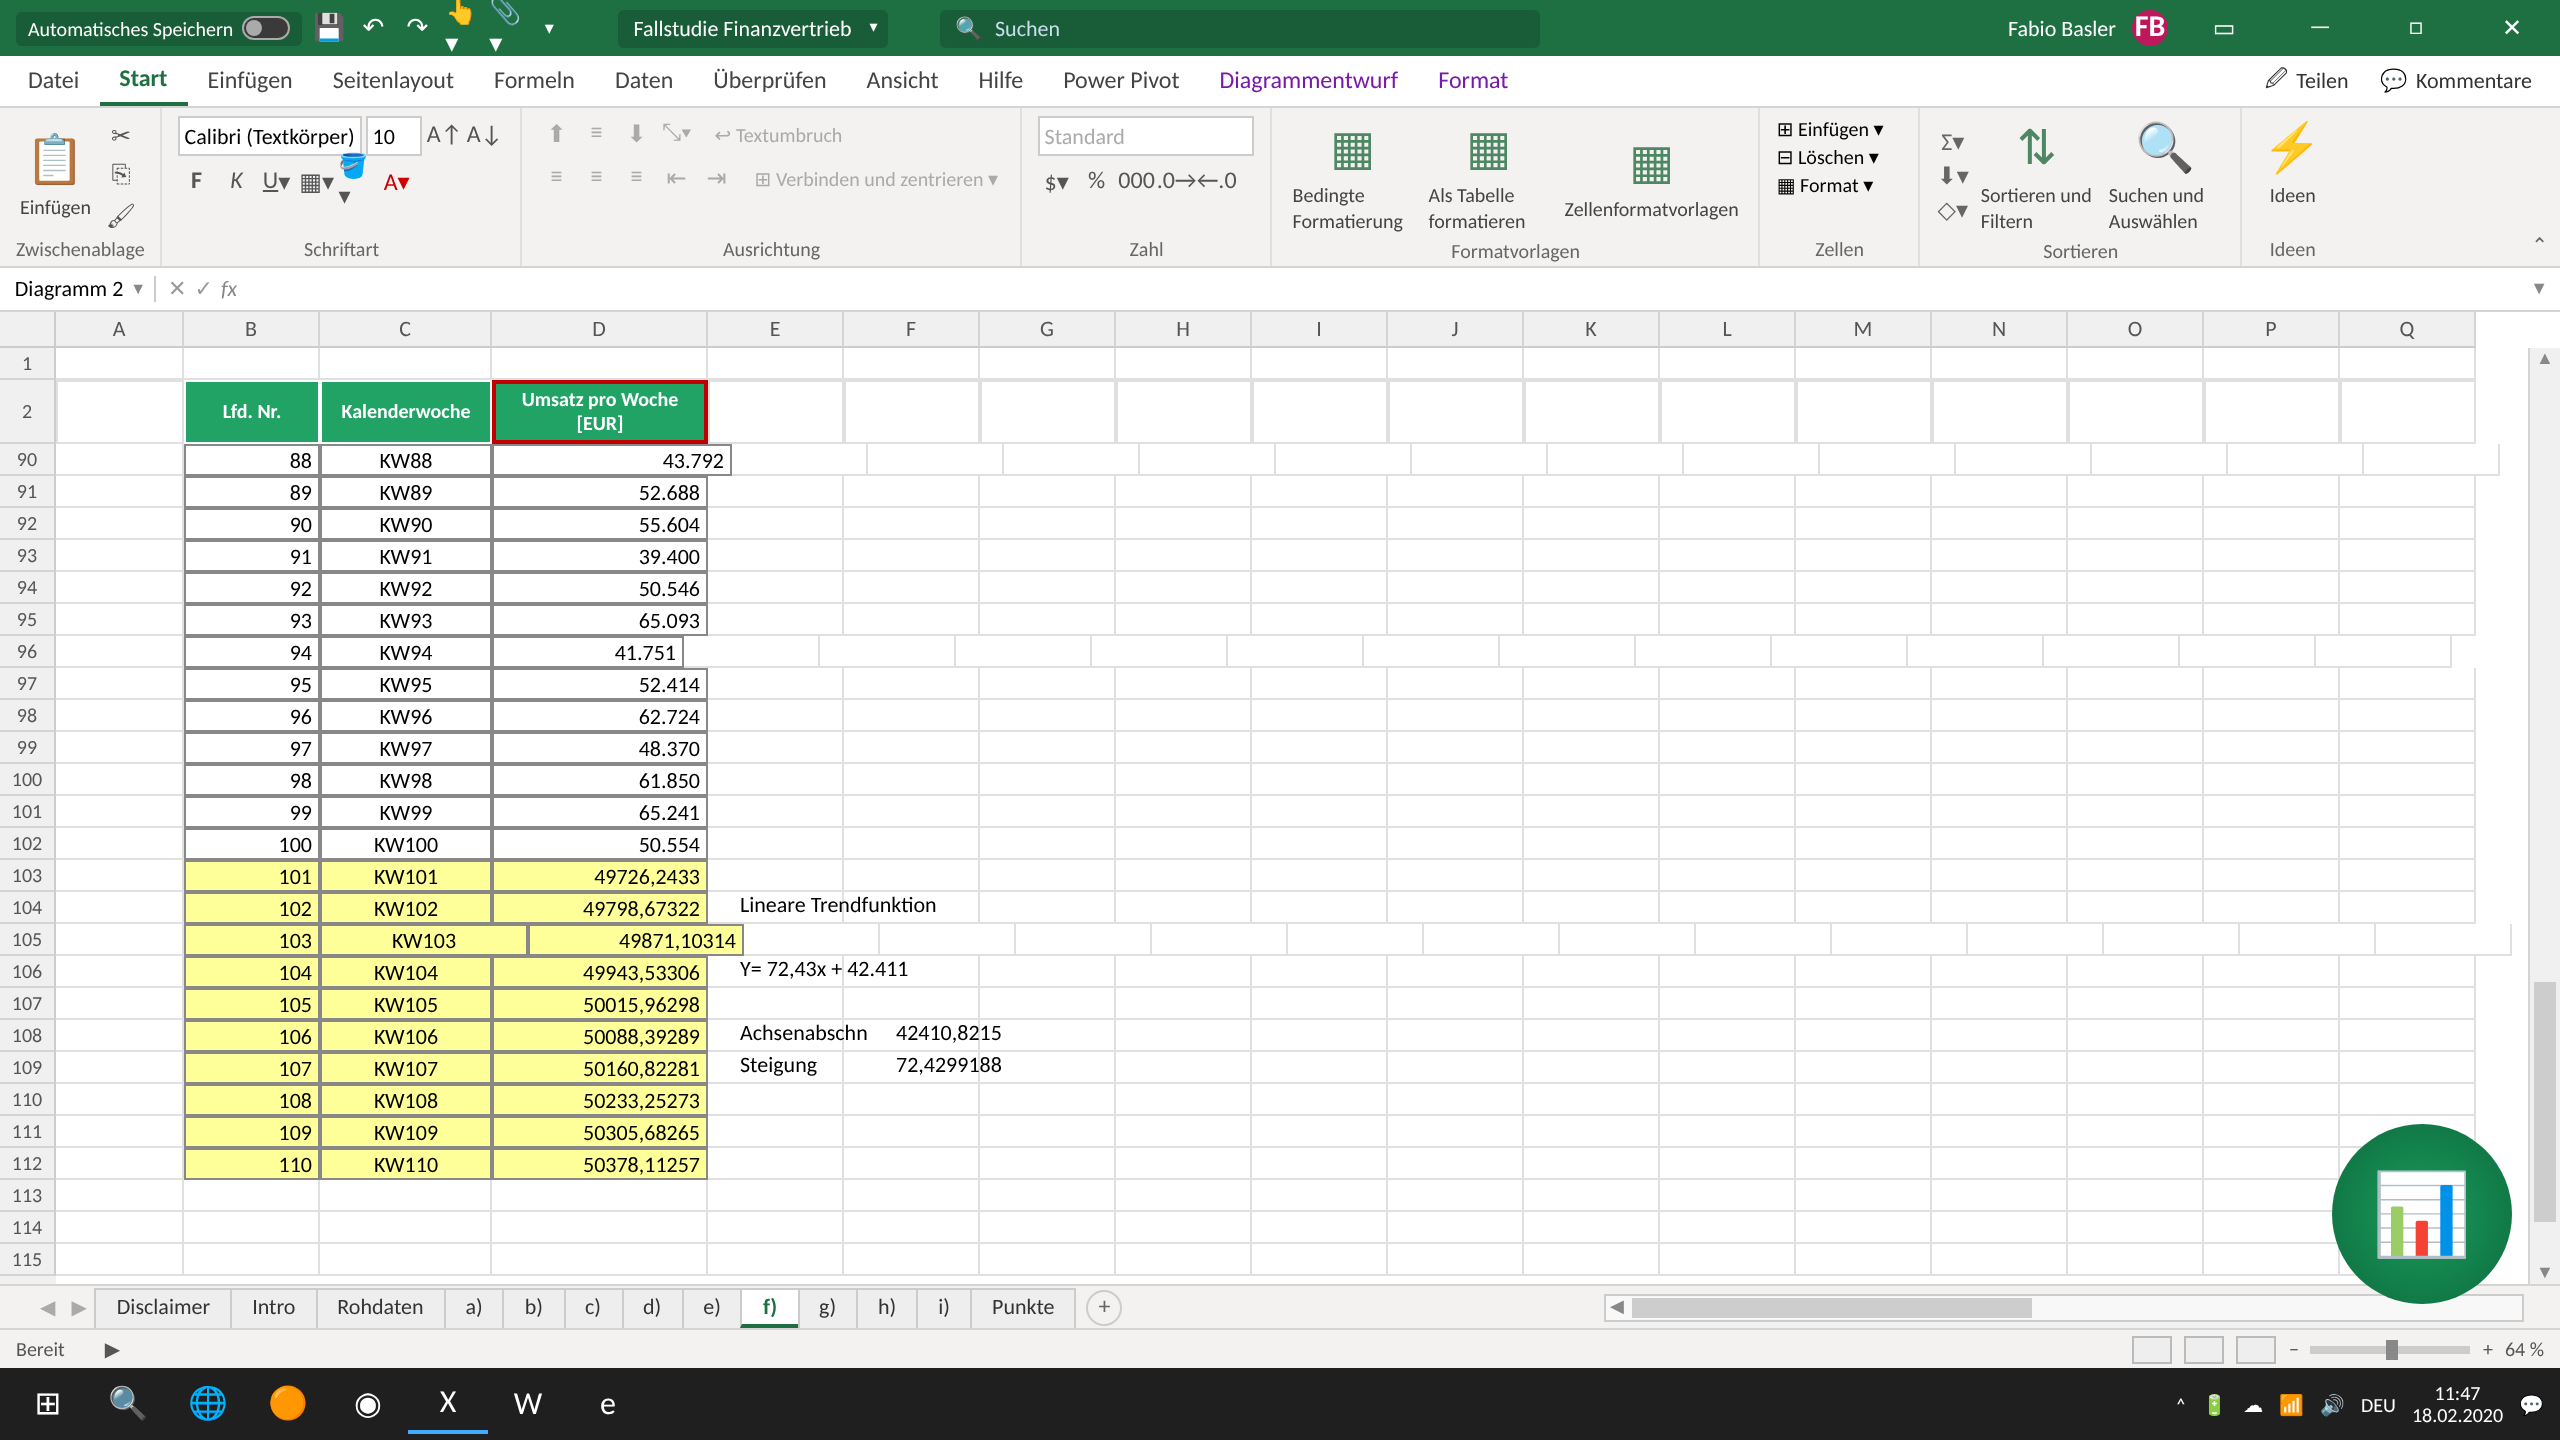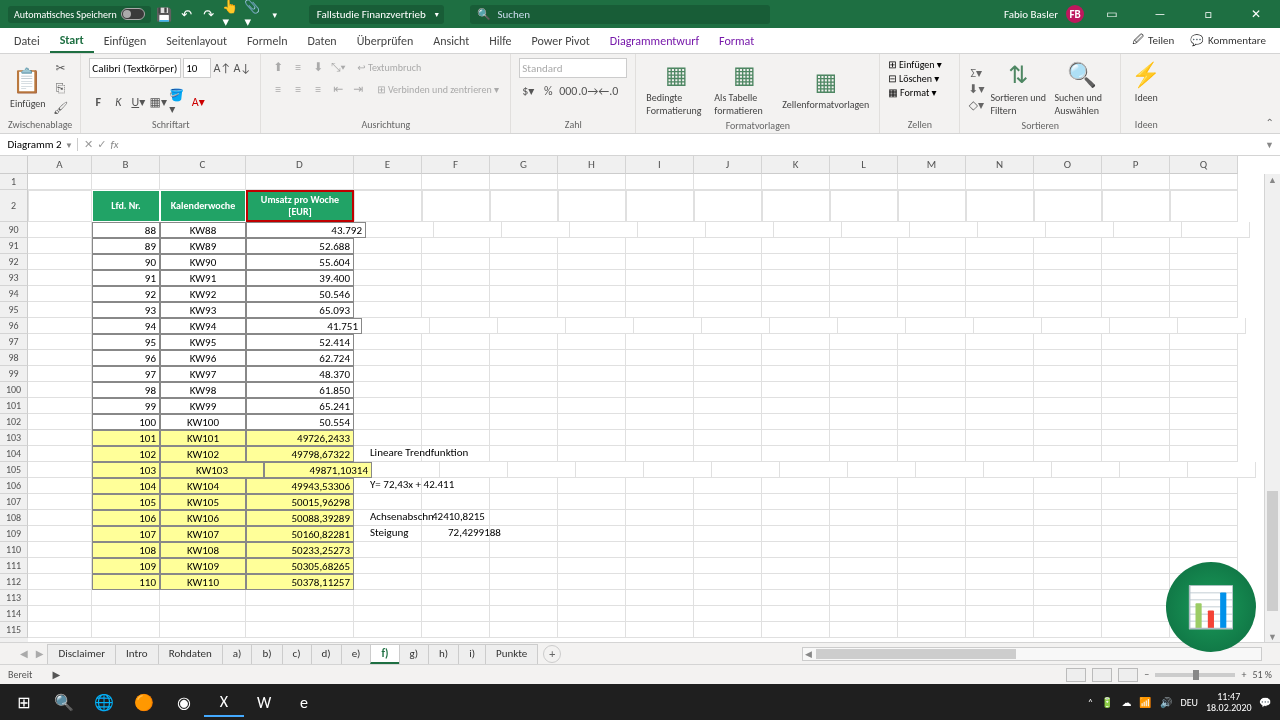--- a/index.html
+++ b/index.html
@@ -9,21 +9,21 @@
 .title-bar { background: #1e6f42; height: 28px; display: flex; align-items: center; color: #fff; }
 .title-bar .tb-left { display: flex; align-items: center; gap: 6px; padding-left: 8px; }
 .autosave { background: #185d37; border-radius: 3px; padding: 2px 6px; display: flex; align-items: center; gap: 4px; font-size: 10px; }
 .toggle { width: 24px; height: 12px; border: 1px solid #aaa; border-radius: 7px; background: #3a3a3a; position: relative; }
 .toggle::after { content: ""; position: absolute; left: 1px; top: 1px; width: 8px; height: 8px; border-radius: 50%; background: #aaa; }
 .tb-icon { width: 16px; height: 16px; display: flex; align-items: center; justify-content: center; font-size: 13px; color: #fff; }
 .file-name { background: #185d37; padding: 3px 18px 3px 8px; border-radius: 3px; font-size: 11px; position: relative; margin-left: 20px;}
 .file-name::after { content: "▾"; font-size: 8px; position: absolute; right: 5px; top: 4px; }
 .search-box { background: #185d37; border-radius: 3px; padding: 3px 8px; display: flex; align-items: center; gap: 6px; margin-left: 20px; width: 300px; color: #cde; font-size: 11px; }
 .tb-right { margin-left: auto; display: flex; align-items: center; gap: 8px; padding-right: 4px; }
-.user-badge { width: 18px; height: 18px; border-radius: 50%; background: #be185d; display: flex; align-items: center; justify-content: center; font-size: 11px; font-weight: bold; }
+.user-badge { width: 18px; height: 18px; border-radius: 50%; background: #be185d; display: flex; align-items: center; justify-content: center; font-size: 15px; font-weight: bold; }
 .win-btn { width: 40px; height: 28px; display: flex; align-items: center; justify-content: center; font-size: 12px; }
 
 
 .ribbon-tabs { height: 26px; background: #fff; display: flex; align-items: stretch; border-bottom: 1px solid #d4d4d4; padding-left: 4px; }
 .ribbon-tab { padding: 0 10px; display: flex; align-items: center; font-size: 12px; color: #444; cursor: pointer; }
 .ribbon-tab.active { color: #1e6f42; border-bottom: 2px solid #1e6f42; font-weight: 600; }
 .ribbon-tabs-right { margin-left: auto; display: flex; align-items: center; gap: 4px; padding-right: 8px; }
 .share-btn, .comments-btn { display: flex; align-items: center; gap: 4px; font-size: 11px; color: #333; padding: 2px 6px; }
 
 
@@ -163,21 +163,21 @@
         </div>
       <div class="rg-col">
         <span class="small-btn">✂</span>
         <span class="small-btn">⎘</span>
         <span class="small-btn">🖌</span>
       </div>
     </div>
     <div class="rg-label">Zwischenablage</div>
   </div>
   <div class="ribbon-group" style="min-width:180px">
-    <div class="rg-col" style="align-items:stretch;gap:15px">
+    <div class="rg-col" style="align-items:stretch;gap:4px">
       <div class="rg-row">
         <input class="font-input" style="width: 92px;" value="Calibri (Textkörper)">
         <input class="font-input" style="width: 28px;" value="10">
         <span class="small-btn">A↑</span>
         <span class="small-btn">A↓</span>
       </div>
       <div class="rg-row">
         <span class="small-btn">
             <b>F</b>
           </span>
@@ -495,21 +495,21 @@
         <div class="cell " style="width: 68px;"></div>
         <div class="cell " style="width: 68px;"></div>
         <div class="cell " style="width: 68px;"></div>
         <div class="cell " style="width: 68px;"></div>
         <div class="cell " style="width: 68px;"></div>
       </div>
       <div class="cell-row">
         <div class="cell " style="width: 64px;"></div>
         <div class="cell r bordered" style="width: 68px;">94</div>
         <div class="cell c bordered" style="width: 86px;">KW94</div>
-        <div class="cell r bordered" style="width: 116px;">41.751</div>
+        <div class="cell r bordered" style="width: 96px;">41.751</div>
         <div class="cell " style="width: 68px;"></div>
         <div class="cell " style="width: 68px;"></div>
         <div class="cell " style="width: 68px;"></div>
         <div class="cell " style="width: 68px;"></div>
         <div class="cell " style="width: 68px;"></div>
         <div class="cell " style="width: 68px;"></div>
         <div class="cell " style="width: 68px;"></div>
         <div class="cell " style="width: 68px;"></div>
         <div class="cell " style="width: 68px;"></div>
         <div class="cell " style="width: 68px;"></div>
@@ -874,21 +874,21 @@
         <div class="cell " style="width: 68px;"></div>
         <div class="cell " style="width: 68px;"></div>
         <div class="cell " style="width: 68px;"></div>
         <div class="cell " style="width: 68px;"></div>
         <div class="cell " style="width: 68px;"></div>
         <div class="cell " style="width: 68px;"></div>
       </div>
       <div class="side-text" style="top: 272px; left: 342px;">Lineare Trendfunktion</div>
       <div class="side-text" style="top: 304px; left: 342px;">Y= 72,43x + 42.411</div>
       <div class="side-text" style="top: 336px; left: 342px;">Achsenabschn</div>
-      <div class="side-text" style="top: 336px; left: 404px;">42410,8215</div>
+      <div class="side-text" style="top: 336px; left: 420px;">42410,8215</div>
       <div class="side-text" style="top: 352px; left: 342px;">Steigung</div>
       <div class="side-text" style="top: 352px; left: 420px;">72,4299188</div>
     </div>
   <div class="vscroll">
     <span style="text-align:center;font-size:9px;color:#888">▲</span>
     <div class="track">
         <div class="thumb"></div>
       </div>
     <span style="text-align:center;font-size:9px;color:#888">▼</span>
   </div>
@@ -922,21 +922,21 @@
 <div class="status-bar">
   <span>Bereit</span>
   <span style="margin-left:20px">▶</span>
   <div class="sb-right">
     <span class="view-btn"></span>
     <span class="view-btn"></span>
     <span class="view-btn"></span>
     <span>−</span>
     <div class="zoom-slider"></div>
     <span>+</span>
-    <span>51 %</span>
+    <span>64 %</span>
   </div>
 </div>
 
 <div class="taskbar">
   <div class="tb-item">⊞</div>
   <div class="tb-item">🔍</div>
   <div class="tb-item">🌐</div>
   <div class="tb-item">🟠</div>
   <div class="tb-item">◉</div>
   <div class="tb-item" style="border-bottom:2px solid #4af">X</div>

